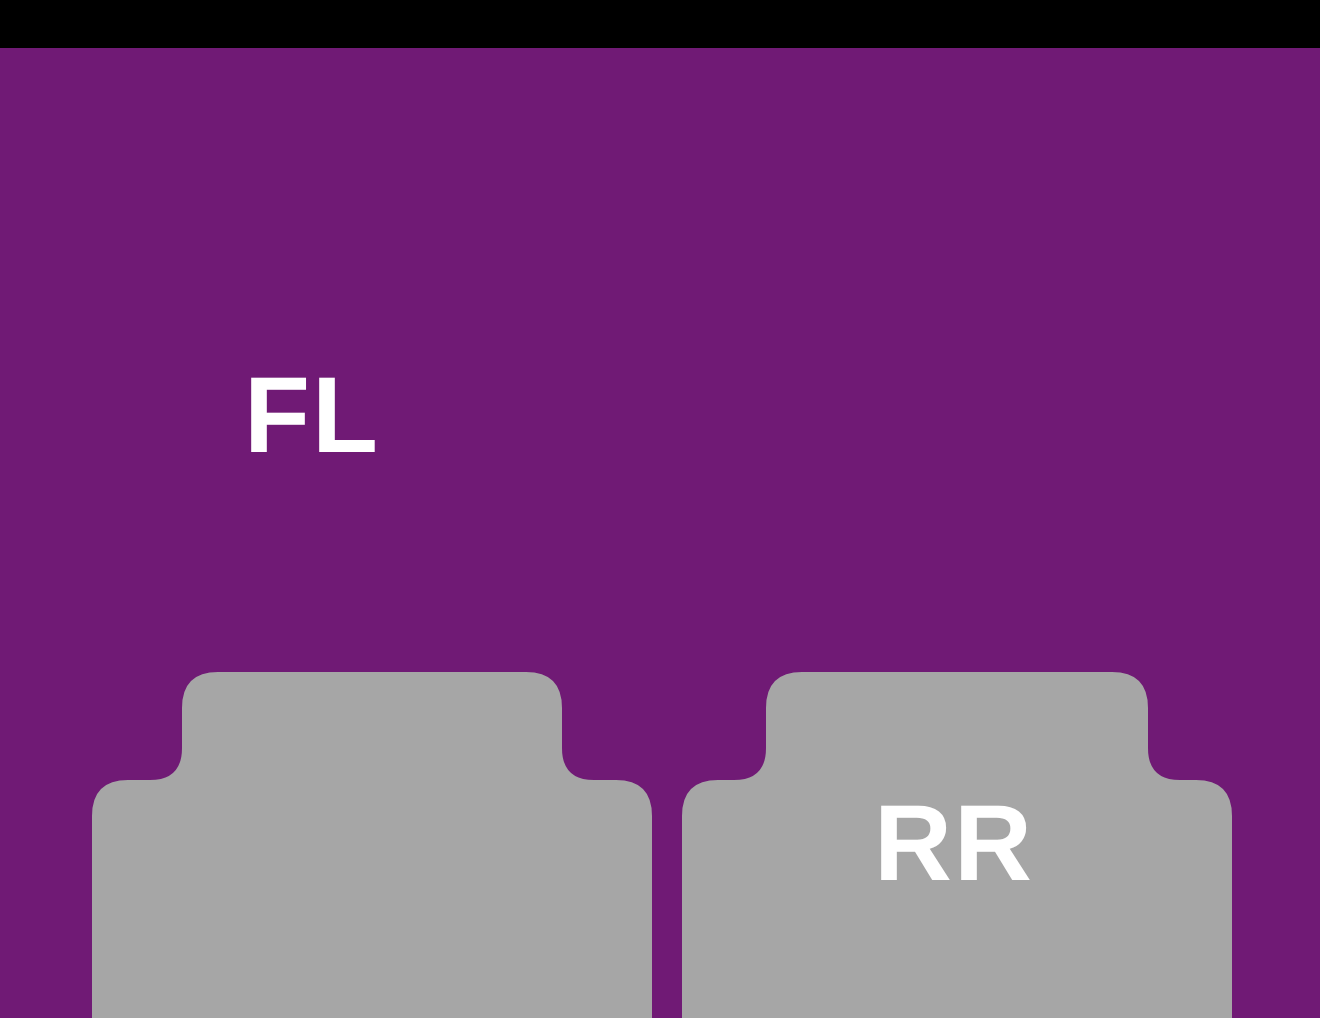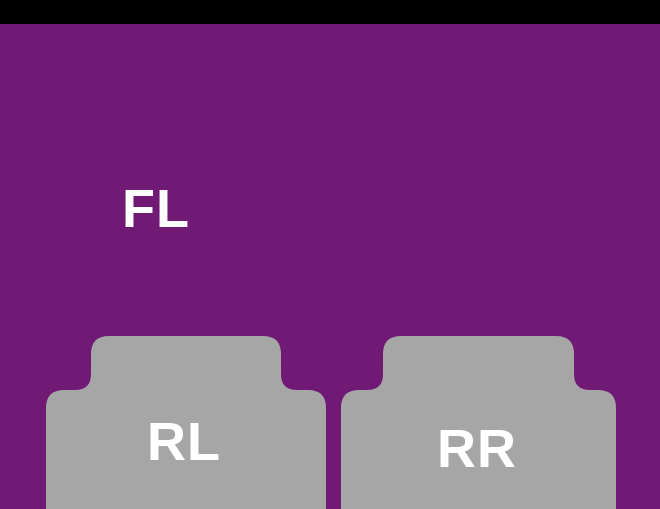--- a/index.html
+++ b/index.html
@@ -29,21 +29,21 @@
       font-weight: 800;
       font-size: 54px;
       letter-spacing: 1px;
       line-height: 1;
       user-select: none;
       white-space: nowrap;
     }
     .front-left-label  { left: 156px; top: 184px; }
     .front-right-label { left: 504px; top: 184px; }
     .rear-left-label   { left: 184px; top: 417px; }
-    .rear-right-label  { left: 477px; top: 424px; }
+    .rear-right-label  { left: 477px; top: 398px; }
   </style>
 </head>
 <body>
 
 <div class="canvas">
 
   <svg class="mats-svg" width="660" height="509" viewBox="0 0 660 509" xmlns="http://www.w3.org/2000/svg">
     <path d="M 109 312
              L 263 312
              Q 281 312 281 330
@@ -74,17 +74,16 @@
              L 367 366
              Q 383 366 383 350
              L 383 330
              Q 383 312 401 312
              Z" fill="#a6a6a6"></path>
   </svg>
 
   <div class="pos-label front-left-label">FL</div>
 
 
-  <div class="pos-label rear-left-label">RL</div>
 
   <div class="pos-label rear-right-label">RR</div>
 
 </div>
 
 </body></html>

